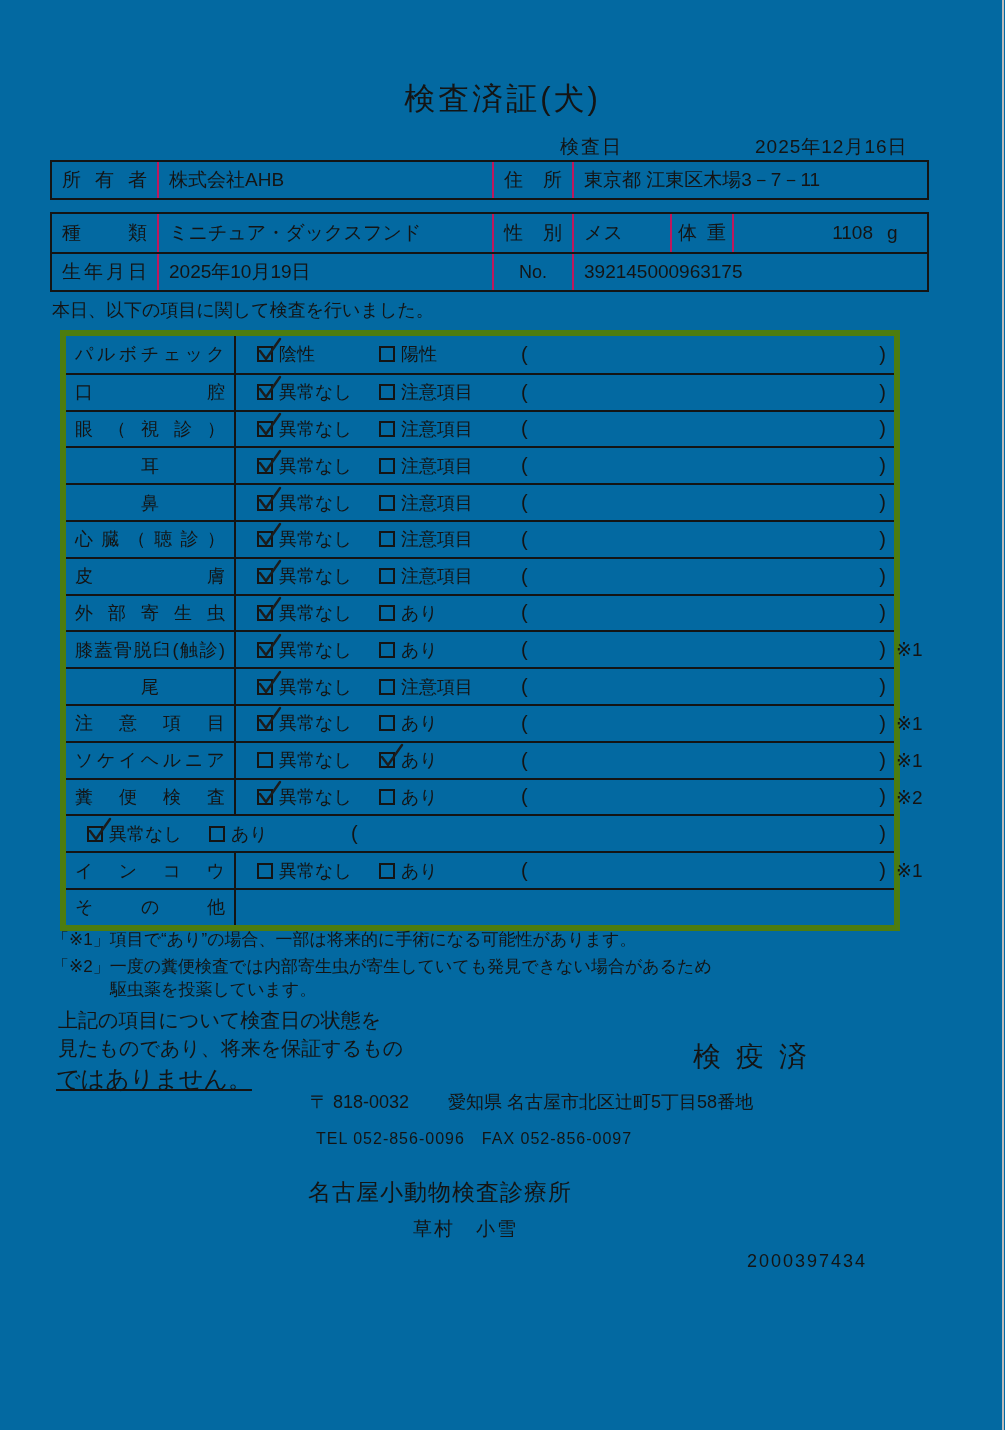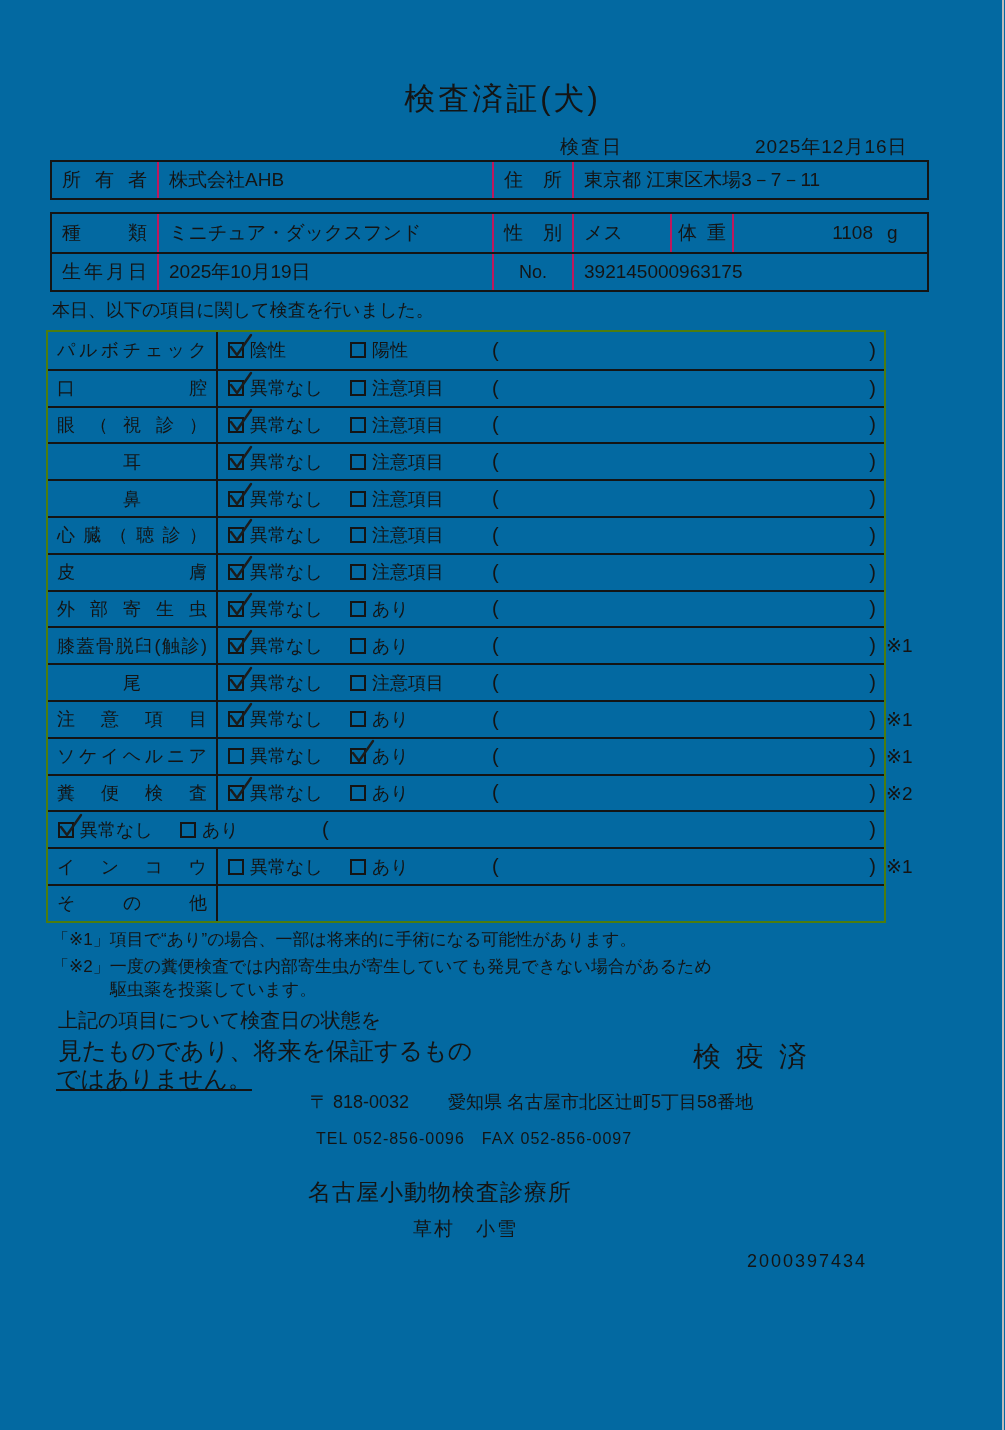--- a/index.html
+++ b/index.html
@@ -30,48 +30,48 @@
   .cw-sex { width:98px; }
   .cw-wlab { width:62px; padding:0 6px; }
   .cflex { flex:1; }
   .ncell { justify-content:center; padding:0; font-size:18px; }
   .wval { flex:1; text-align:right; padding-right:14px; }
   .wunit { width:30px; text-align:left; }
 
   .intro { position:absolute; top:298px; left:52px; font-size:18px; }
 
   
-  .itable { position:absolute; top:330px; left:46px; width:840px; border:2px solid #4d7c0f; }
+  .itable { position:absolute; top:330px; left:60px; width:840px; border:6px solid #4d7c0f; }
   .irow { position:relative; display:flex; height:36.8px; }
   .irow + .irow { border-top:2px solid #141414; }
   .lc { width:170px; border-right:2px solid #141414; display:flex; align-items:center;
         padding:0 9px; font-size:18px; overflow:hidden; }
   .itable .irow:nth-child(4) .jfull,
   .itable .irow:nth-child(5) .jfull,
   .itable .irow:nth-child(10) .jfull { text-align-last:center; }
   .oc { flex:1; display:flex; align-items:center; position:relative; }
   .opt { display:flex; align-items:center; }
-  .o1 { width:122px; margin-left:10px; }
+  .o1 { width:122px; margin-left:21px; }
   .o2 { width:140px; }
   .cb { position:relative; width:16px; height:16px; border:2px solid #141414;
         margin-right:6px; flex:0 0 16px; }
   .cb svg { position:absolute; left:-3px; top:-12px; width:27px; height:27px; display:none; }
   .cb.checked svg { display:block; }
   .ol { font-size:18px; white-space:nowrap; }
   .po { font-size:20px; margin-left:2px; }
   .pc { font-size:20px; margin-left:auto; margin-right:8px; }
   .rnote { position:absolute; right:-46px; top:6px; width:44px; font-size:19px; }
   .hidden { visibility:hidden; }
 
   .fn1 { position:absolute; top:928px; left:52px; font-size:17px; }
   .fn2a { position:absolute; top:955px; left:52px; font-size:17px; }
   .fn2b { position:absolute; top:978px; left:110px; font-size:17px; }
 
   .disc1 { position:absolute; top:1007px; left:58px; font-size:20px; }
-  .disc2 { position:absolute; top:1035px; left:58px; font-size:24px; }
+  .disc2 { position:absolute; top:1035px; left:58px; font-size:20px; }
   .disc3 { position:absolute; top:1063px; left:56px; font-size:24px;text-decoration:underline; }
 
   .stamp { position:absolute; top:1038px; left:693px; font-size:28px; letter-spacing:15px; }
 
   .postal-line { position:absolute; top:1090px; left:310px; font-size:18px; }
   .postal-line .paddr { margin-left:34px; }
   .tel-line { position:absolute; top:1129px; left:316px; font-size:16px; letter-spacing:1px; }
   .clinic-name { position:absolute; top:1177px; left:308px; font-size:23px; letter-spacing:1px; }
   .vet-name { position:absolute; top:1216px; left:413px; font-size:19px; letter-spacing:2px; }
   .serial { position:absolute; top:1251px; left:747px; font-size:18px; letter-spacing:2px; }

